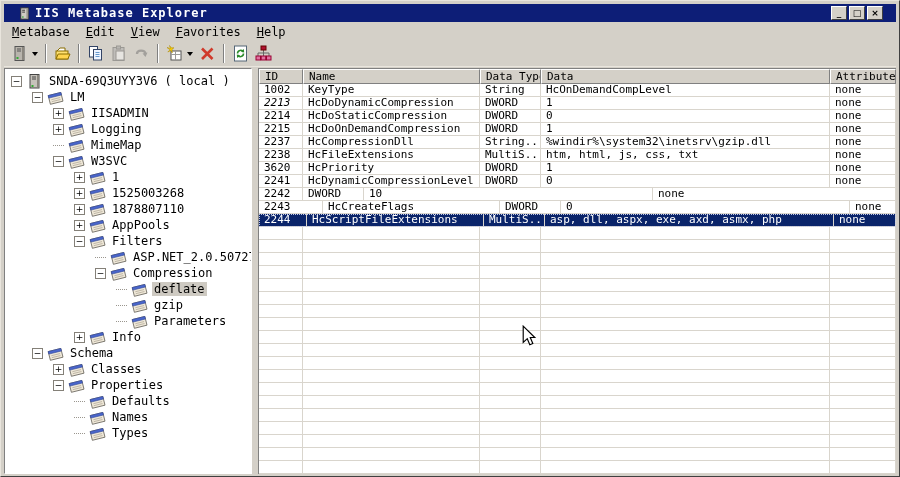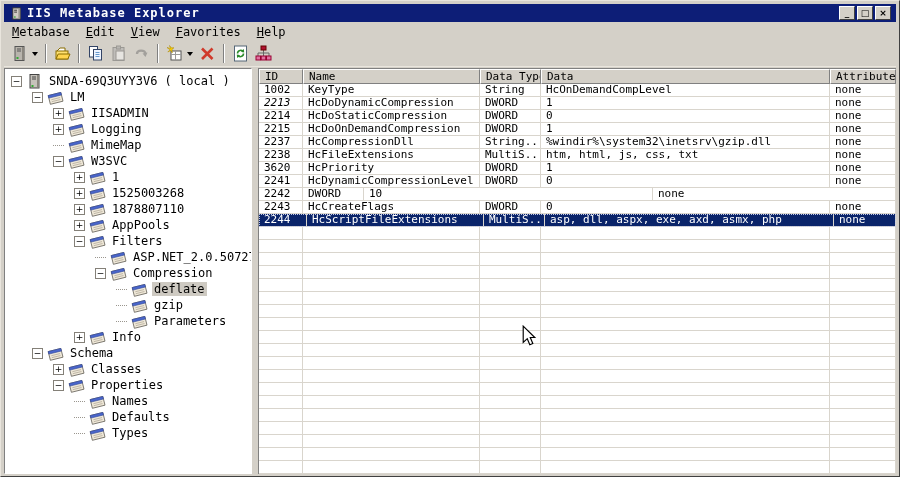--- a/index.html
+++ b/index.html
@@ -7,21 +7,21 @@
     font-family:"DejaVu Sans Mono", monospace; }
   body { background:#d4d0c8; position:relative; }
 
   .window { position:absolute; inset:0; background:#d4d0c8;
     border-top:1px solid #e9e5dd; border-left:1px solid #e9e5dd;
     border-right:1px solid #404040; border-bottom:1px solid #404040; }
 
   
   .titlebar { position:absolute; top:3px; left:3px; right:3px; height:18px;
     background:var(--c-titlebar,#0d1e77); display:flex; align-items:center;
-    padding:0 4px; }
+    padding:0 12px; }
   .titlebar .app-icon { width:15px; height:15px; margin:0 3px 0 1px; flex:0 0 auto; }
   .titlebar .title-text { color:#fff; font-weight:bold; font-size:12px;
     letter-spacing:1px; white-space:nowrap; flex:1; }
   .win-controls { display:flex; gap:2px; margin-right:1px; }
   .win-btn { width:16px; height:14px; background:#d4d0c8; color:#000;
     font-size:9px; font-weight:bold; line-height:12px; text-align:center;
     border-top:1px solid #fff; border-left:1px solid #fff;
     border-right:1px solid #404040; border-bottom:1px solid #404040;
     cursor:default; font-family:"DejaVu Sans", sans-serif; }
 
@@ -526,36 +526,36 @@
           <span class="t-icon">
             <svg viewBox="0 0 17 15">
               <g transform="rotate(-14 8 8)">
                 <rect x="2" y="4" width="13" height="9" fill="#efe8d8" stroke="#6b675f" stroke-width="0.8"></rect>
                 <rect x="2" y="4" width="13" height="2.6" fill="#4a66cc" stroke="#334a99" stroke-width="0.6"></rect>
                 <line x1="4" y1="8.8" x2="13" y2="8.8" stroke="#b8b0a0" stroke-width="0.8"></line>
                 <line x1="4" y1="10.8" x2="13" y2="10.8" stroke="#b8b0a0" stroke-width="0.8"></line>
               </g>
             </svg>
           </span>
+          <span class="t-label">Defaults</span>
+        </div>
+        <div class="tnode">
+          <span class="t-ind" style="width: 69px;"></span>
+          <span class="t-lead"></span>
+          <span class="t-icon">
+            <svg viewBox="0 0 17 15">
+              <g transform="rotate(-14 8 8)">
+                <rect x="2" y="4" width="13" height="9" fill="#efe8d8" stroke="#6b675f" stroke-width="0.8"></rect>
+                <rect x="2" y="4" width="13" height="2.6" fill="#4a66cc" stroke="#334a99" stroke-width="0.6"></rect>
+                <line x1="4" y1="8.8" x2="13" y2="8.8" stroke="#b8b0a0" stroke-width="0.8"></line>
+                <line x1="4" y1="10.8" x2="13" y2="10.8" stroke="#b8b0a0" stroke-width="0.8"></line>
+              </g>
+            </svg>
+          </span>
           <span class="t-label">Names</span>
-        </div>
-        <div class="tnode">
-          <span class="t-ind" style="width: 69px;"></span>
-          <span class="t-lead"></span>
-          <span class="t-icon">
-            <svg viewBox="0 0 17 15">
-              <g transform="rotate(-14 8 8)">
-                <rect x="2" y="4" width="13" height="9" fill="#efe8d8" stroke="#6b675f" stroke-width="0.8"></rect>
-                <rect x="2" y="4" width="13" height="2.6" fill="#4a66cc" stroke="#334a99" stroke-width="0.6"></rect>
-                <line x1="4" y1="8.8" x2="13" y2="8.8" stroke="#b8b0a0" stroke-width="0.8"></line>
-                <line x1="4" y1="10.8" x2="13" y2="10.8" stroke="#b8b0a0" stroke-width="0.8"></line>
-              </g>
-            </svg>
-          </span>
-          <span class="t-label">Defaults</span>
         </div>
         <div class="tnode">
           <span class="t-ind" style="width: 69px;"></span>
           <span class="t-lead"></span>
           <span class="t-icon">
             <svg viewBox="0 0 17 15">
               <g transform="rotate(-14 8 8)">
                 <rect x="2" y="4" width="13" height="9" fill="#efe8d8" stroke="#6b675f" stroke-width="0.8"></rect>
                 <rect x="2" y="4" width="13" height="2.6" fill="#4a66cc" stroke="#334a99" stroke-width="0.6"></rect>
                 <line x1="4" y1="8.8" x2="13" y2="8.8" stroke="#b8b0a0" stroke-width="0.8"></line>
@@ -632,21 +632,21 @@
             <div class="tcell" style="width: 289px;">0</div>
             <div class="tcell last" style="width: 70px;">none</div>
           </div>
           <div class="trow">
             <div class="tcell" style="width: 44px;">2242</div>
             <div class="tcell" style="width: 61px;">DWORD</div>
             <div class="tcell" style="width: 289px;">10</div>
             <div class="tcell last" style="width: 70px;">none</div>
           </div>
           <div class="trow">
-            <div class="tcell" style="width: 44px;">2243</div>
+            <div class="tcell" style="width: 64px;">2243</div>
             <div class="tcell" style="width: 177px;">HcCreateFlags</div>
             <div class="tcell" style="width: 61px;">DWORD</div>
             <div class="tcell" style="width: 289px;">0</div>
             <div class="tcell last" style="width: 70px;">none</div>
           </div>
           <div class="trow selected">
             <div class="tcell" style="width: 48px;">2244</div>
             <div class="tcell" style="width: 177px;">HcScriptFileExtensions</div>
             <div class="tcell" style="width: 61px;">MultiS...</div>
             <div class="tcell" style="width: 289px;">asp, dll, aspx, exe, axd, asmx, php</div>

